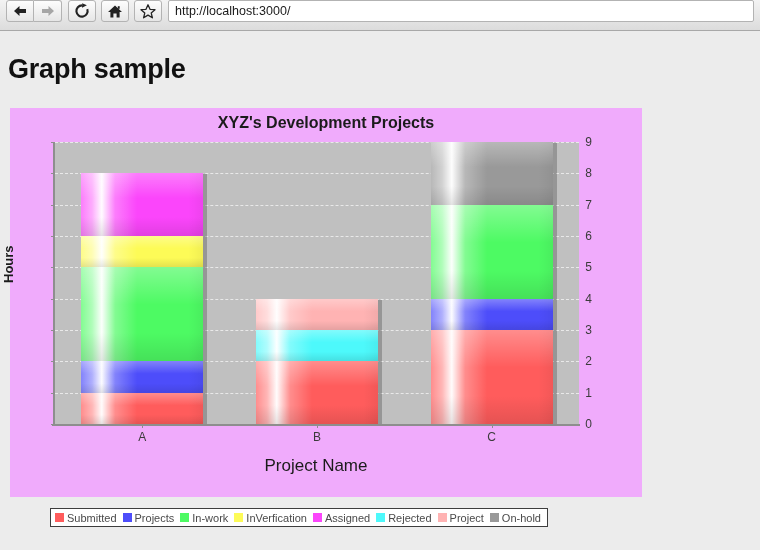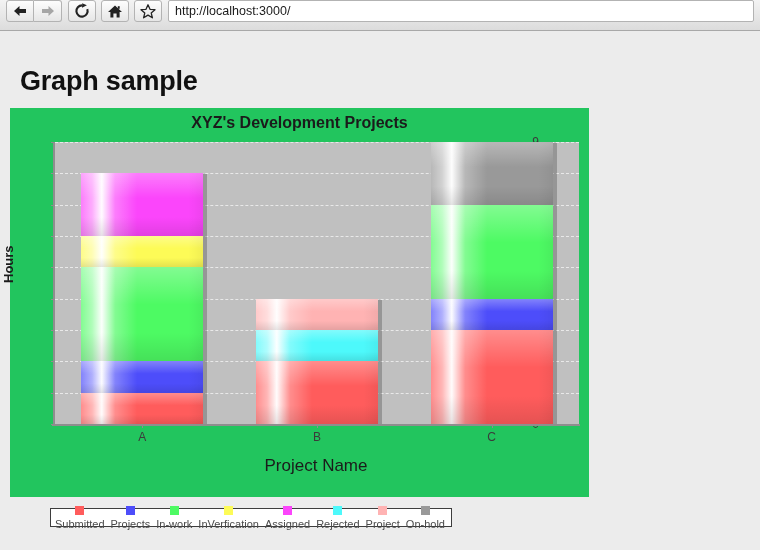--- a/index.html
+++ b/index.html
@@ -63,36 +63,36 @@
 
   
   .page {
     position: absolute;
     left: 0; top: 32px;
     width: 760px;
     height: 518px;
     background: #ececec;
   }
   .page-title {
-    margin: 12px;
+    margin: 0;
     padding: 22px 0 0 8px;
     font-size: 27px;
     font-weight: bold;
     color: #111111;
     letter-spacing: -0.2px;
   }
 
   
   .chart-card {
     position: absolute;
     left: 10px;
     top: 76px;
-    width: 579px;
+    width: 632px;
     height: 389px;
-    background: #22c55e;
+    background: #f0abfc;
     box-sizing: border-box;
   }
   .chart-title {
     position: absolute;
     left: 0; right: 0;
     top: 6px;
     text-align: center;
     font-size: 16px;
     font-weight: bold;
     color: #1b1b1b;
@@ -245,21 +245,20 @@
     height: 19px;
   }
   .legend-item {
     display: inline-flex;
     align-items: center;
     gap: 3px;
     font-size: 11px;
     color: #4a4a4a;
     white-space: nowrap;
     padding-right: 2px;
-    flex-direction: column;
   }
   .legend-swatch {
     width: 9px;
     height: 9px;
     display: inline-block;
   }
 </style>
 </head>
 <body>
 

